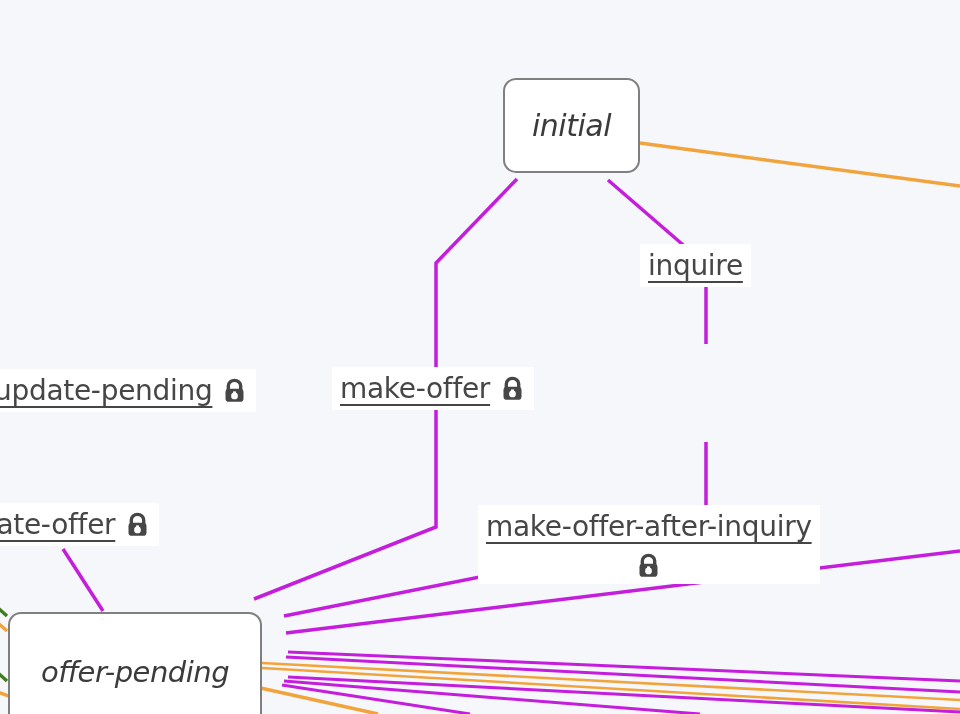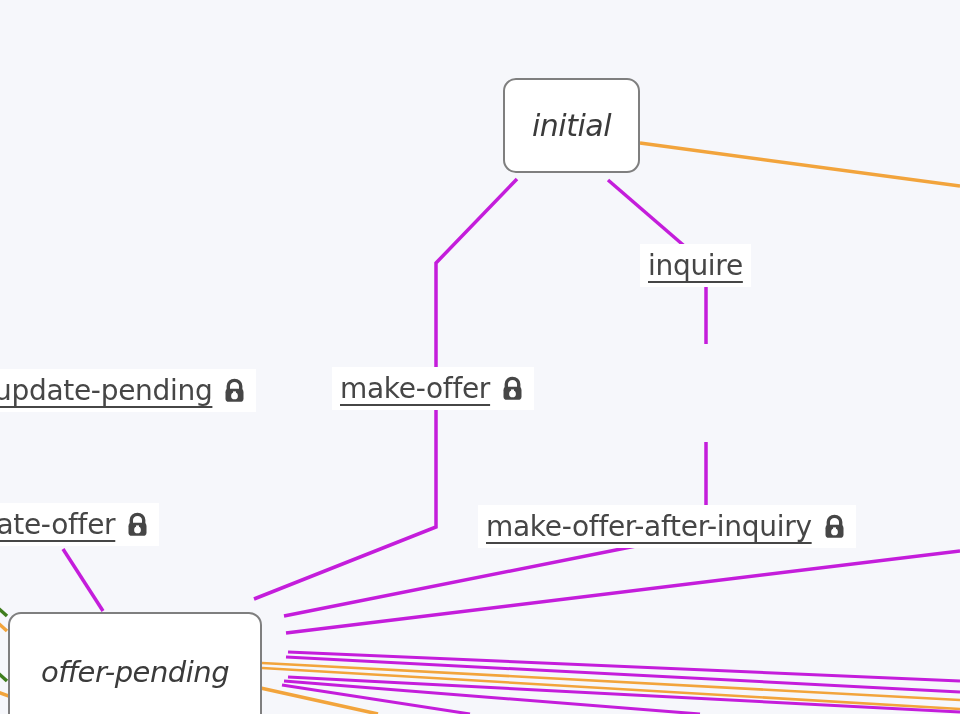--- a/index.html
+++ b/index.html
@@ -49,21 +49,21 @@
     text-decoration:underline;
     text-decoration-thickness:2px;
     text-underline-offset:6px;
     letter-spacing:-0.3px;
   }
   .lock{flex:0 0 auto;}
   #label-inquire{left:640px;top:244px;}
   #label-update-pending{left:-14px;top:369px;}
   #label-make-offer{left:332px;top:367px;}
   #label-update-offer{left:-64px;top:503px;}
-  #label-make-offer-after-inquiry{left:478px;top:505px;}
+  #label-make-offer-after-inquiry{left:478px;top:505px;flex-direction:column;}
 </style>
 </head>
 <body>
 
 <div class="canvas">
 
   <svg class="edges" viewBox="0 0 960 714" xmlns="http://www.w3.org/2000/svg">
     <defs>
       <marker id="arrowM" markerUnits="userSpaceOnUse" markerWidth="26" markerHeight="22" refX="23" refY="11" orient="auto">
         <path d="M1,1 L24,11 L1,21 Z" fill="#c41ddb"></path>

